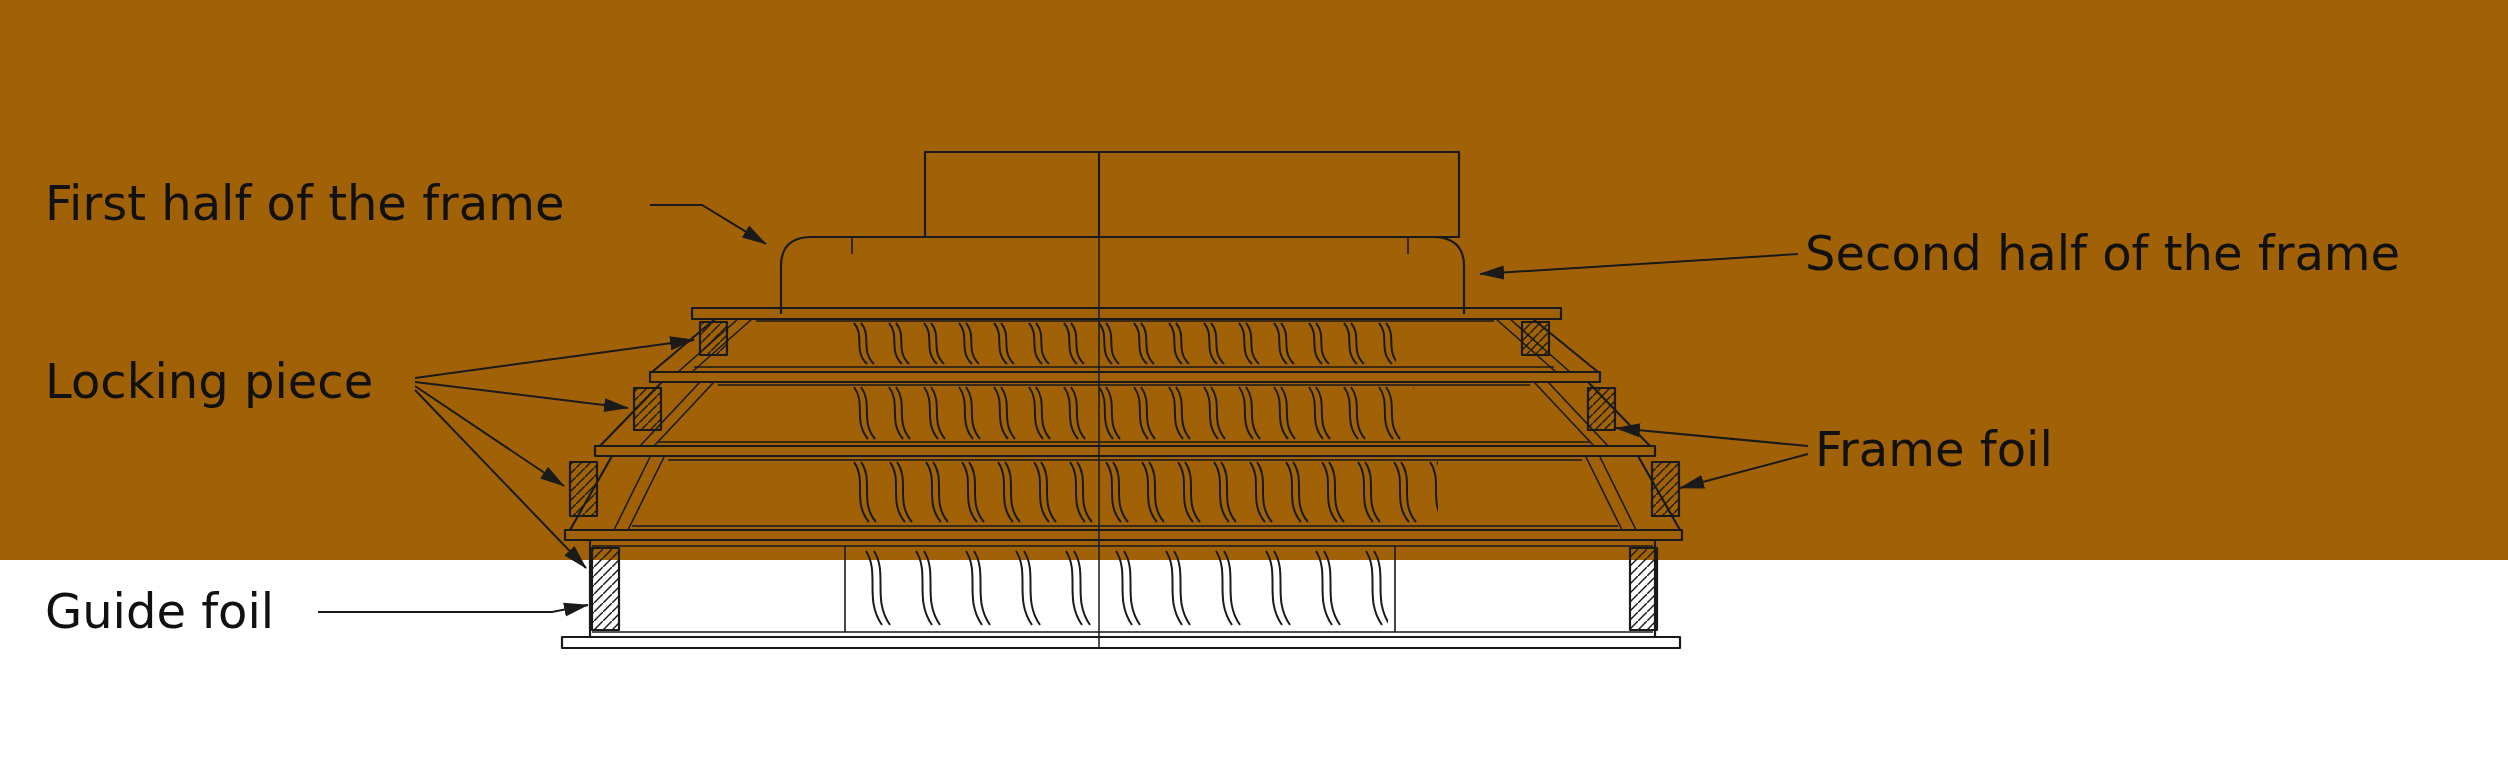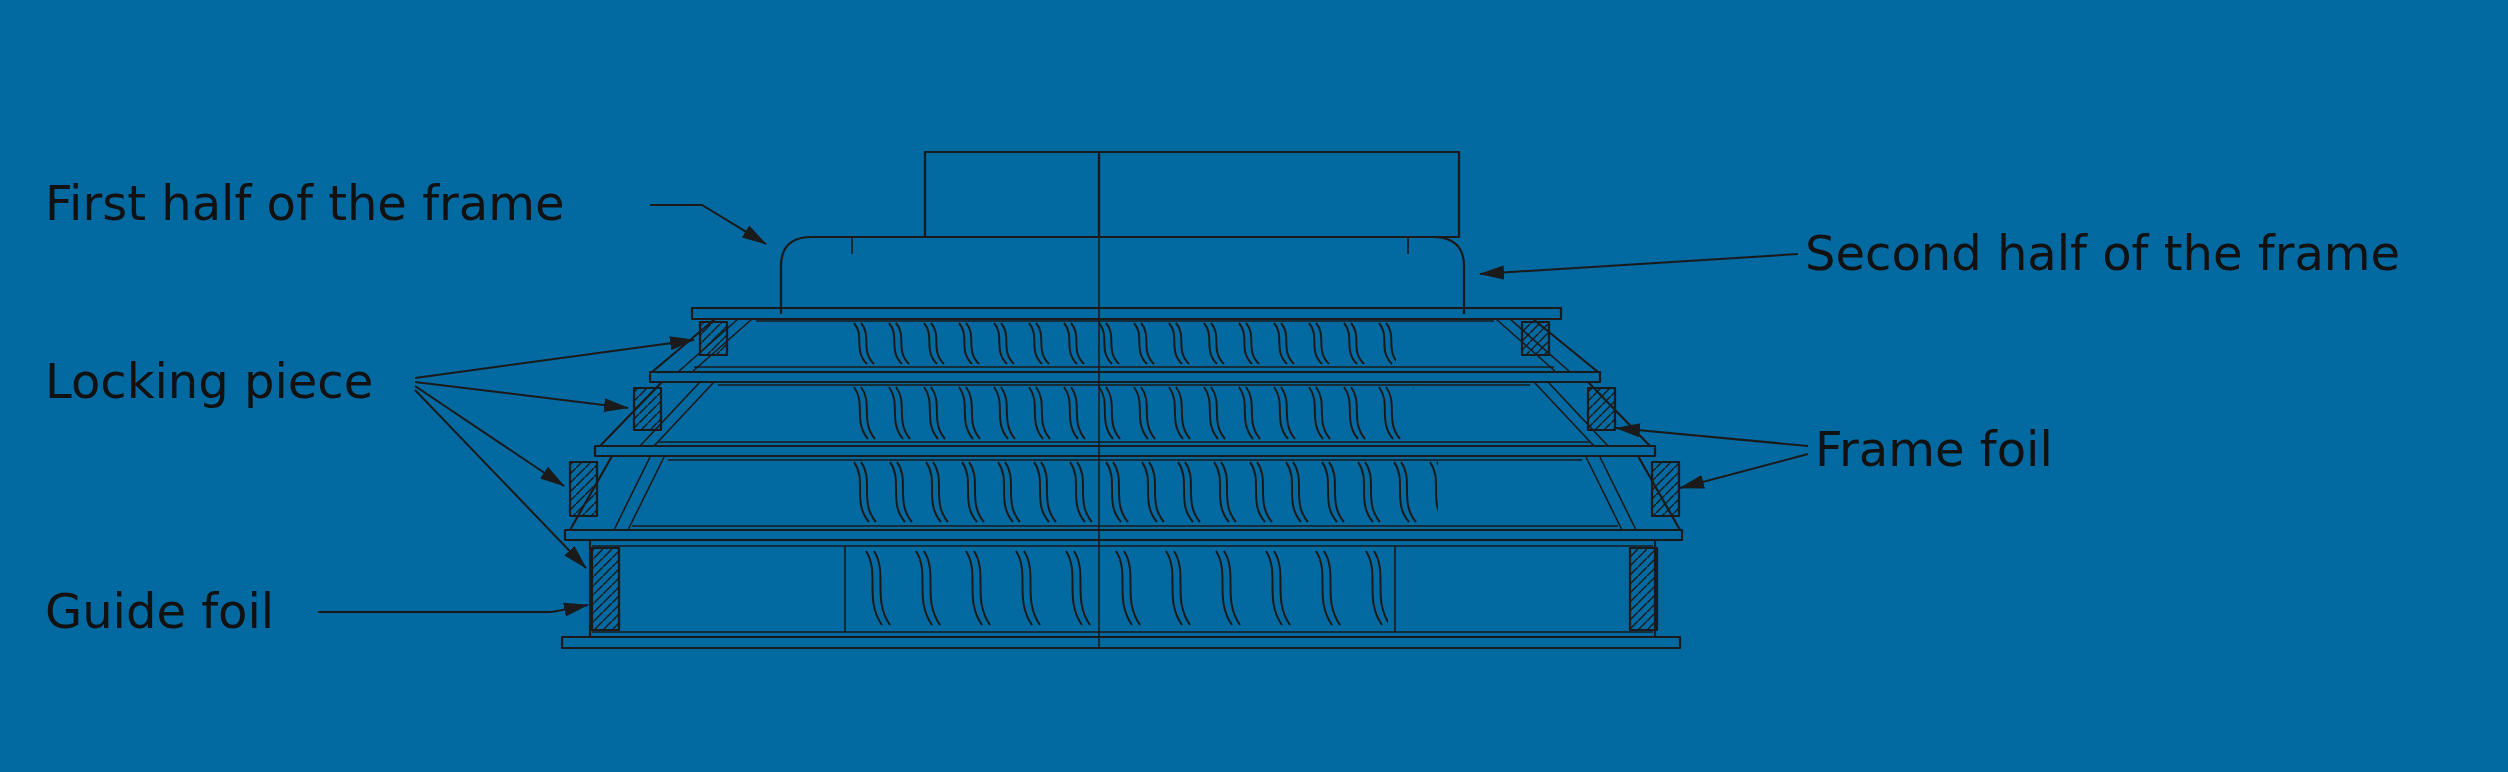--- a/index.html
+++ b/index.html
@@ -7,22 +7,22 @@
     padding: 0;
     background: #ffffff;
     width: 2508px;
     height: 772px;
     overflow: hidden;
     font-family: "DejaVu Sans", "Liberation Sans", sans-serif;
   }
   #stage {
     position: relative;
     width: 2508px;
-    height: 772px;
-    background: #0369a1;
+    height: 560px;
+    background: #a16207;
   }
   svg { display: block; }
   text {
     font-family: "DejaVu Sans", "Liberation Sans", sans-serif;
     fill: #111111;
   }
 </style>
 </head>
 <body>
 

